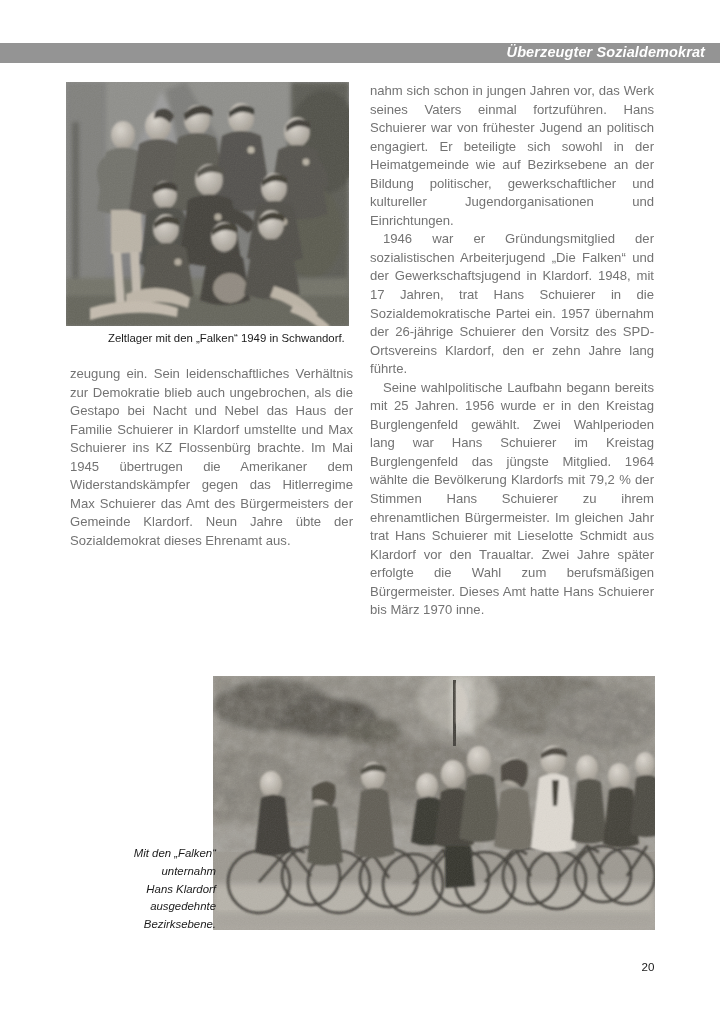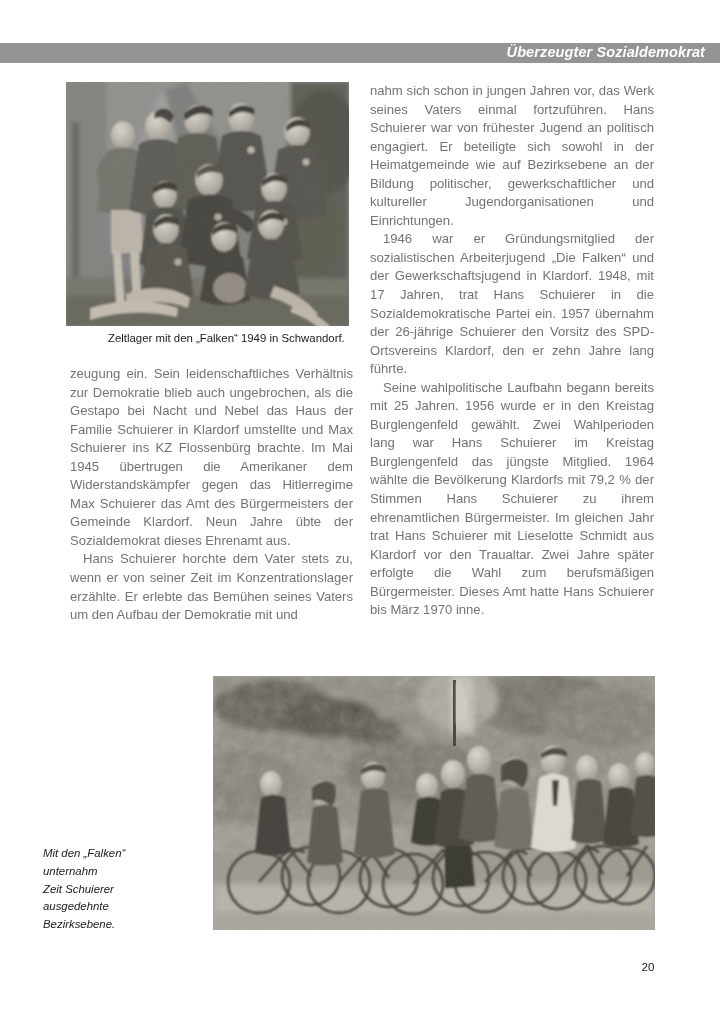--- a/index.html
+++ b/index.html
@@ -88,24 +88,24 @@
 
   #photo-bottom-wrap {
     position: absolute;
     left: 213px;
     top: 676px;
     width: 442px;
     height: 254px;
   }
   #caption-bottom {
     position: absolute;
-    left: 43px;
+    left: 56px;
     top: 845px;
     width: 160px;
-    text-align: left;
+    text-align: right;
     font-size: 11.4px;
     font-style: italic;
     line-height: 17.8px;
     color: #1a1a1a;
   }
 
   
   #page-number {
     position: absolute;
     left: 636px;
@@ -237,21 +237,20 @@
 
     <rect width="283" height="244" filter="url(#grain1)" opacity="0.5"></rect>
     <rect width="283" height="244" fill="#ffffff" opacity="0.04"></rect>
   </svg>
 </div>
 
 <div id="caption-top">Zeltlager mit den „Falken“ 1949 in Schwandorf.</div>
 
 <div id="left-flow">
   <p class="body-text">zeugung ein. Sein leidenschaftliches Verhältnis zur Demokratie blieb auch ungebrochen, als die Gestapo bei Nacht und Nebel das Haus der Familie Schuierer in Klardorf umstellte und Max Schuierer ins KZ Flossenbürg brachte. Im Mai 1945 übertrugen die Amerikaner dem Widerstandskämpfer gegen das Hitlerregime Max Schuierer das Amt des Bürgermeisters der Gemeinde Klardorf. Neun Jahre übte der Sozialdemokrat dieses Ehrenamt aus.</p>
-  <p class="body-text">Hans Schuierer horchte dem Vater stets zu, wenn er von seiner Zeit im Konzentrationslager erzählte. Er erlebte das Bemühen seines Vaters um den Aufbau der Demokratie mit und</p>
 </div>
 
 <div class="col-right">
   <p class="body-text">nahm sich schon in jungen Jahren vor, das Werk seines Vaters einmal fortzuführen. Hans Schuierer war von frühester Jugend an politisch engagiert. Er beteiligte sich sowohl in der Heimatgemeinde wie auf Bezirksebene an der Bildung politischer, gewerkschaftlicher und kultureller Jugendorganisationen und Einrichtungen.</p>
   <p class="body-text">1946 war er Gründungsmitglied der sozialistischen Arbeiterjugend „Die Falken“ und der Gewerkschaftsjugend in Klardorf. 1948, mit 17 Jahren, trat Hans Schuierer in die Sozialdemokratische Partei ein. 1957 übernahm der 26-jährige Schuierer den Vorsitz des SPD-Ortsvereins Klardorf, den er zehn Jahre lang führte.</p>
   <p class="body-text">Seine wahlpolitische Laufbahn begann bereits mit 25 Jahren. 1956 wurde er in den Kreistag Burglengenfeld gewählt. Zwei Wahlperioden lang war Hans Schuierer im Kreistag Burglengenfeld das jüngste Mitglied. 1964 wählte die Bevölkerung Klardorfs mit 79,2 % der Stimmen Hans Schuierer zu ihrem ehrenamtlichen Bürgermeister. Im gleichen Jahr trat Hans Schuierer mit Lieselotte Schmidt aus Klardorf vor den Traualtar. Zwei Jahre später erfolgte die Wahl zum berufsmäßigen Bürgermeister. Dieses Amt hatte Hans Schuierer bis März 1970 inne.</p>
 </div>
 
 <div id="photo-bottom-wrap" class="photo">
   <svg width="442" height="254" viewBox="0 0 442 254" xmlns="http://www.w3.org/2000/svg" aria-hidden="true">
@@ -375,18 +374,18 @@
     </g>
 
     <rect width="442" height="254" filter="url(#grain2)" opacity="0.5"></rect>
     <rect width="442" height="254" fill="#ffffff" opacity="0.03"></rect>
   </svg>
 </div>
 
 <div id="caption-bottom">
   <div>Mit den „Falken“</div>
   <div>unternahm</div>
-  <div>Zeit Schuierer</div>
+  <div>Hans Klardorf</div>
   <div>ausgedehnte</div>
   <div>Bezirksebene.</div>
 </div>
 
 <div id="page-number">20</div>
 
 </body></html>

